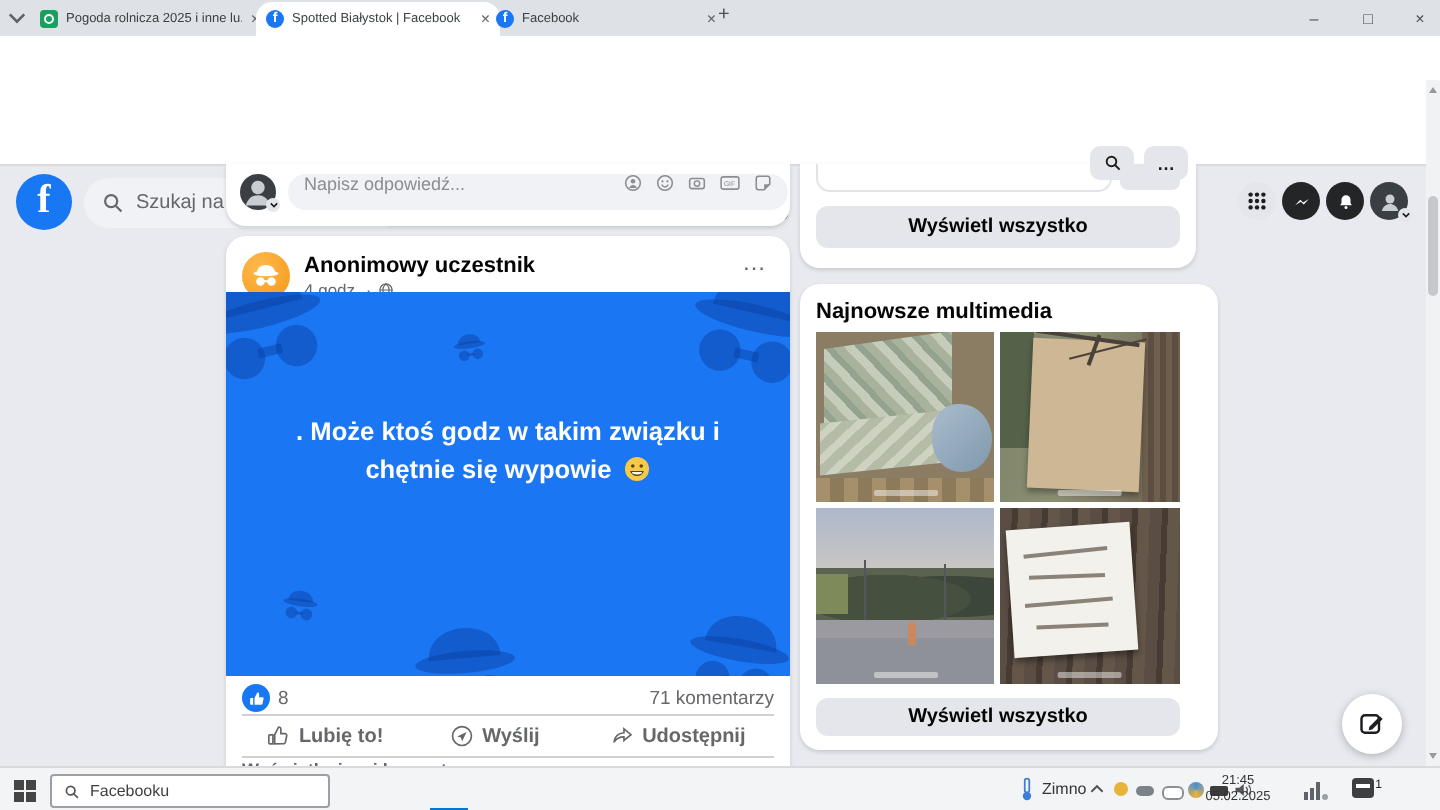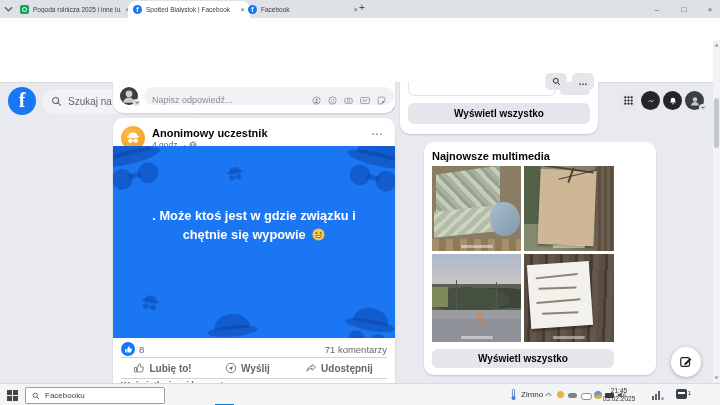--- a/index.html
+++ b/index.html
@@ -31,21 +31,21 @@
   
   .fbheader{position:absolute;left:0;top:40px;width:720px;height:42px;background:#fff;border-bottom:1px solid #d8dadf;}
   .fblogo{position:absolute;left:8px;top:47px;width:28px;height:28px;border-radius:50%;background:#1877f2;color:#fff;
     font-weight:bold;font-size:20px;text-align:center;line-height:26px;font-family:"Liberation Serif",serif;}
   .fbsearch{position:absolute;left:42px;top:49px;width:152px;height:25px;border-radius:13px;background:#f0f2f5;
     display:flex;align-items:center;gap:6px;padding-left:9px;font-size:10px;color:#65676b;}
   .navico{position:absolute;top:51px;width:21px;height:21px;color:#65676b;}
   .hdrbtn{position:absolute;top:51px;width:19px;height:19px;border-radius:50%;display:flex;align-items:center;justify-content:center;}
   
   .card{position:absolute;background:#fff;box-shadow:0 1px 2px rgba(0,0,0,.15);}
-  .pillinput{background:#f0f2f5;border-radius:9px;display:flex;align-items:flex-end;font-size:9px;color:#8a8d91;}
+  .pillinput{background:#f0f2f5;border-radius:9px;display:flex;align-items:flex-start;font-size:9px;color:#8a8d91;}
   .greybtn{background:#e4e6eb;border-radius:6px;display:flex;align-items:center;justify-content:center;
     font-size:10px;font-weight:bold;color:#050505;}
   .actioncell{display:flex;align-items:center;justify-content:center;gap:4px;font-size:10px;font-weight:bold;color:#65676b;}
   .divider{position:absolute;height:1px;background:#ced0d4;}
   
   .meme{position:absolute;left:113px;top:146px;width:282px;height:192px;background:#1b76f3;overflow:hidden;}
   .meme .txt{position:absolute;left:10px;right:10px;top:60px;text-align:center;color:#fff;font-weight:bold;
     font-size:12.8px;line-height:19px;}
   .spy{color:rgba(8,62,160,.45);}
   
@@ -288,21 +288,21 @@
     <svg class="spy abs" style="left:26px;top:146px;transform:rotate(8deg)" width="22" height="22" viewBox="0 0 64 64">
         <use href="#spy"></use>
       </svg>
     <svg class="spy abs" style="left:88px;top:158px;transform:rotate(-5deg)" width="64" height="64" viewBox="0 0 64 64">
         <use href="#spy"></use>
       </svg>
     <svg class="spy abs" style="left:224px;top:152px;transform:rotate(10deg)" width="64" height="64" viewBox="0 0 64 64">
         <use href="#spy"></use>
       </svg>
     <div class="txt">
-      <div>. Może ktoś jest w gdzie związku i</div>
+      <div>. Może ktoś godz w takim związku i</div>
       <div>
         <span>chętnie się wypowie</span>
         <svg style="display:inline-block;vertical-align:-2px;margin-left:3px" width="13" height="13" viewBox="0 0 16 16">
           <circle cx="8" cy="8" r="7.4" fill="#f7c948"></circle>
           <circle cx="5.4" cy="6.2" r="1.1" fill="#5c4012"></circle>
             <circle cx="10.6" cy="6.2" r="1.1" fill="#5c4012"></circle>
           <path d="M3.8 9.2a4.4 4.4 0 0 0 8.4 0z" fill="#5c4012"></path>
             <path d="M5 10.6c1.8 1 4.2 1 6 0v-.7H5z" fill="#fff"></path>
           </svg>
       </div>
@@ -354,21 +354,21 @@
   <div class="abs" style="left:572px;top:73px;width:22px;height:17px;border-radius:5px;background:#e4e6eb;z-index:6;
        display:flex;align-items:center;justify-content:center;font-size:9px;color:#1c1e21;font-weight:bold">…</div>
 
   <div class="card" style="left:400px;top:82px;width:198px;height:52px;border-radius:0 0 10px 10px">
     <div class="abs" style="left:8px;top:0;width:146px;height:13px;border:1px solid #e1e4e8;border-top:none;
          border-radius:0 0 7px 7px"></div>
     <div class="abs" style="left:160px;top:0;width:30px;height:13px;background:#e4e6eb;border-radius:0 0 4px 4px"></div>
     <div class="greybtn abs" style="left:8px;top:21px;width:182px;height:21px">Wyświetl wszystko</div>
   </div>
 
-  <div class="card" style="left:424px;top:142px;width:232px;height:233px;border-radius:10px">
+  <div class="card" style="left:400px;top:142px;width:209px;height:233px;border-radius:10px">
     <div class="abs" style="left:8px;top:8px;font-size:11px;font-weight:bold;color:#050505">Najnowsze multimedia</div>
 
     <div class="photo" style="left:8px;top:24px;width:89px;height:85px;background:#8b7d63">
       <div class="abs" style="left:4px;top:4px;width:64px;height:46px;transform:skewY(-8deg);
         background:repeating-linear-gradient(50deg,#a9b29d 0 4px,#c6ccba 4px 8px,#93a38f 8px 11px)"></div>
       <div class="abs" style="left:2px;top:42px;width:72px;height:26px;transform:skewY(-6deg);
         background:repeating-linear-gradient(-40deg,#b4bca8 0 5px,#cdd2c1 5px 9px)"></div>
       <div class="abs" style="left:58px;top:36px;width:30px;height:34px;border-radius:45% 55% 50% 50%;
         background:linear-gradient(135deg,#a9bccd,#8099ad)"></div>
       <div class="abs" style="left:0;bottom:0;width:100%;height:12px;

